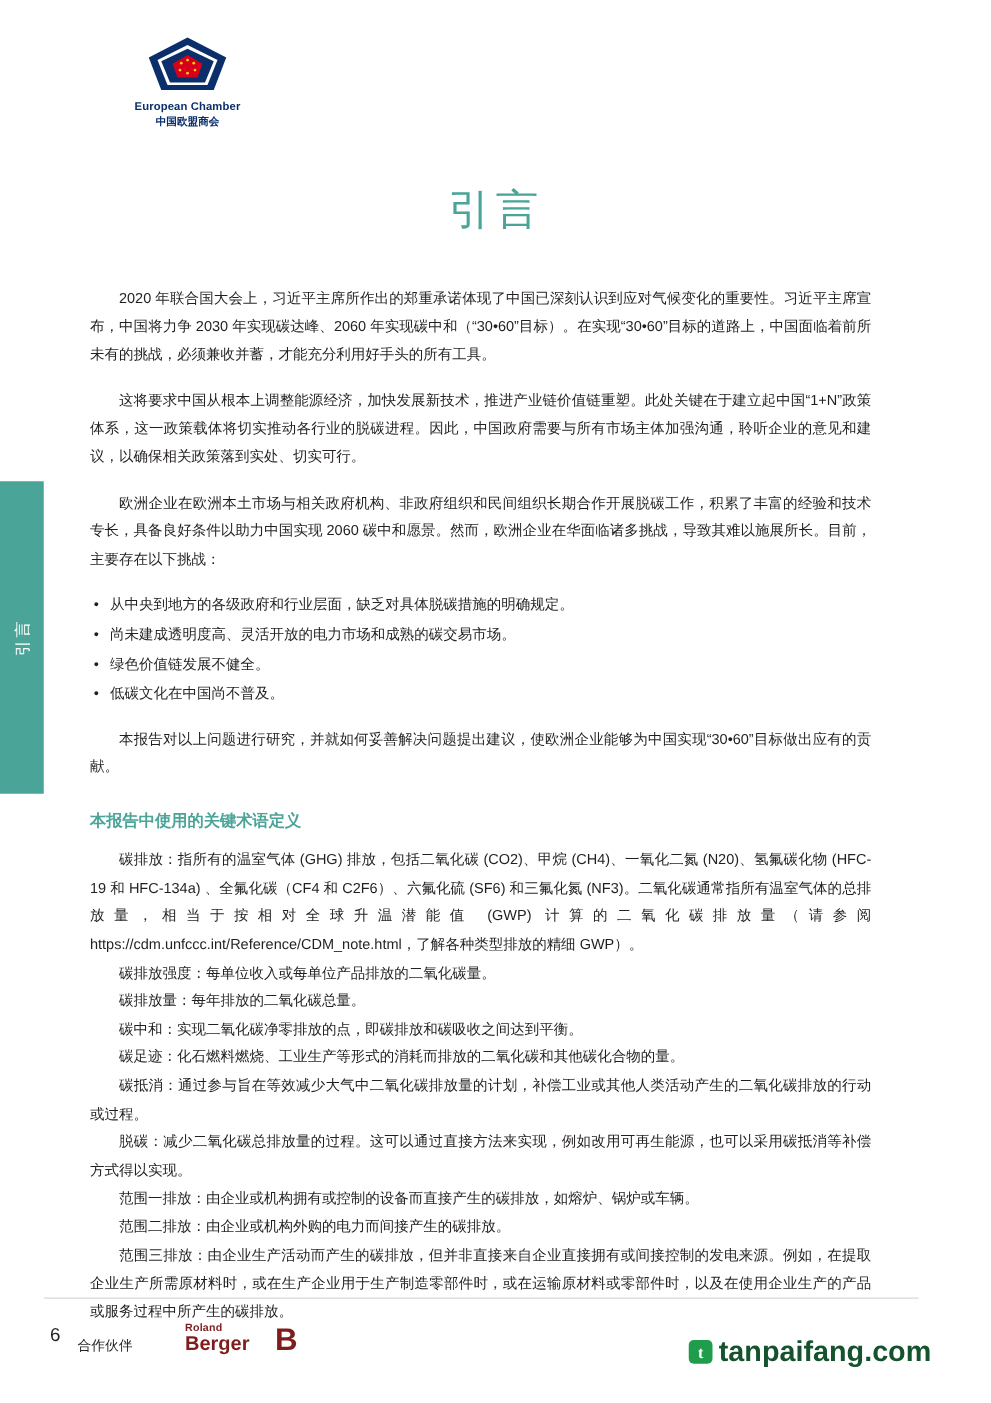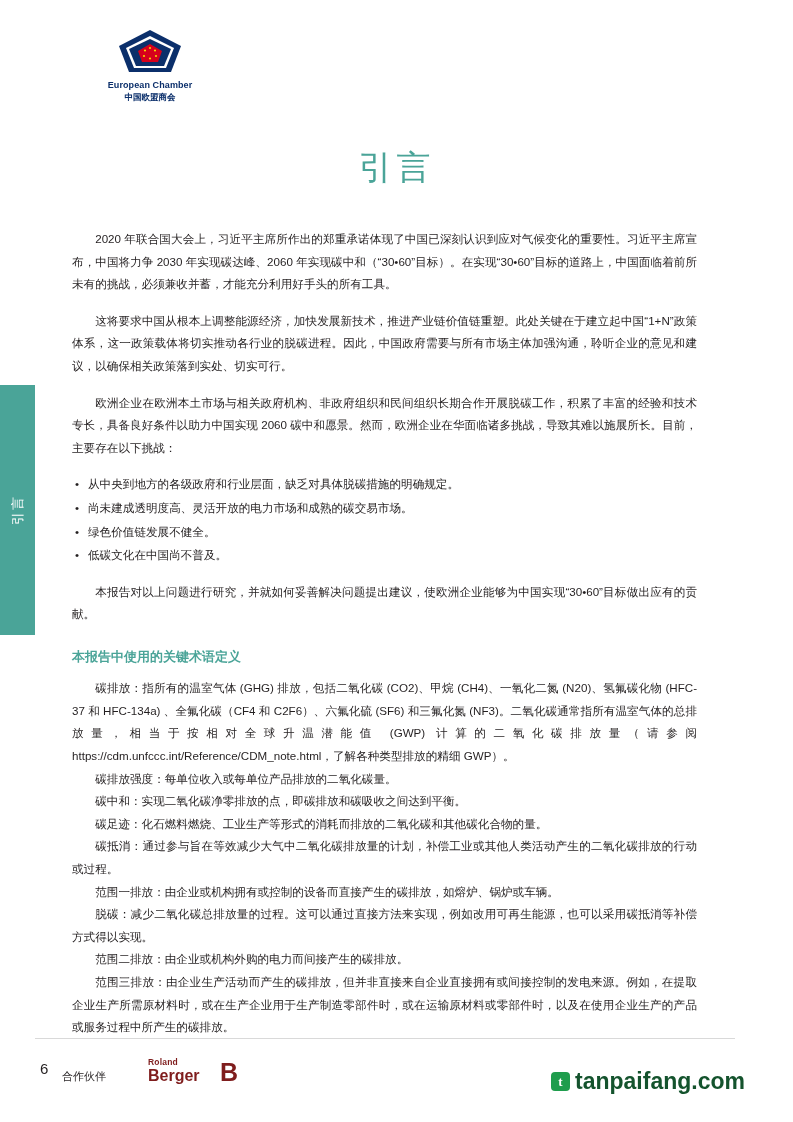--- a/index.html
+++ b/index.html
@@ -249,27 +249,28 @@
       <li>尚未建成透明度高、灵活开放的电力市场和成熟的碳交易市场。</li>
       <li>绿色价值链发展不健全。</li>
       <li>低碳文化在中国尚不普及。</li>
     </ul>
 
     <p>本报告对以上问题进行研究，并就如何妥善解决问题提出建议，使欧洲企业能够为中国实现“30•60”目标做出应有的贡献。</p>
 
     <div class="section-heading">本报告中使用的关键术语定义</div>
 
     <div class="defs">
-      <p><b>碳排放：</b><span>指所有的温室气体 (GHG) 排放，包括二氧化碳 (CO2)、甲烷 (CH4)、一氧化二氮 (N20)、氢氟碳化物 (HFC-37 和 HFC-134a) 、全氟化碳（CF4 和 C2F6）、六氟化硫 (SF6) 和三氟化氮 (NF3)。二氧化碳通常指所有温室气体的总排放量，相当于按相对全球升温潜能值 (GWP) 计算的二氧化碳排放量（请参阅 https://cdm.unfccc.int/Reference/CDM_note.html，了解各种类型排放的精细 GWP）。</span></p>
+      <p><b>碳排放：</b><span>指所有的温室气体 (GHG) 排放，包括二氧化碳 (CO2)、甲烷 (CH4)、一氧化二氮 (N20)、氢氟碳化物 (HFC-19 和 HFC-134a) 、全氟化碳（CF4 和 C2F6）、六氟化硫 (SF6) 和三氟化氮 (NF3)。二氧化碳通常指所有温室气体的总排放量，相当于按相对全球升温潜能值 (GWP) 计算的二氧化碳排放量（请参阅 https://cdm.unfccc.int/Reference/CDM_note.html，了解各种类型排放的精细 GWP）。</span></p>
       <p><b>碳排放强度：</b><span>每单位收入或每单位产品排放的二氧化碳量。</span></p>
+      <p><b>碳排放量：</b><span>每年排放的二氧化碳总量。</span></p>
       <p><b>碳中和：</b><span>实现二氧化碳净零排放的点，即碳排放和碳吸收之间达到平衡。</span></p>
       <p><b>碳足迹：</b><span>化石燃料燃烧、工业生产等形式的消耗而排放的二氧化碳和其他碳化合物的量。</span></p>
       <p><b>碳抵消：</b><span>通过参与旨在等效减少大气中二氧化碳排放量的计划，补偿工业或其他人类活动产生的二氧化碳排放的行动或过程。</span></p>
+      <p><b>脱碳：</b><span>减少二氧化碳总排放量的过程。这可以通过直接方法来实现，例如改用可再生能源，也可以采用碳抵消等补偿方式得以实现。</span></p>
       <p><b>范围一排放：</b><span>由企业或机构拥有或控制的设备而直接产生的碳排放，如熔炉、锅炉或车辆。</span></p>
-      <p><b>脱碳：</b><span>减少二氧化碳总排放量的过程。这可以通过直接方法来实现，例如改用可再生能源，也可以采用碳抵消等补偿方式得以实现。</span></p>
       <p><b>范围二排放：</b><span>由企业或机构外购的电力而间接产生的碳排放。</span></p>
       <p><b>范围三排放：</b><span>由企业生产活动而产生的碳排放，但并非直接来自企业直接拥有或间接控制的发电来源。例如，在提取企业生产所需原材料时，或在生产企业用于生产制造零部件时，或在运输原材料或零部件时，以及在使用企业生产的产品或服务过程中所产生的碳排放。</span></p>
     </div>
   </div>
 
   <div class="footer-rule"></div>
   <div class="page-num">6</div>
   <div class="partner-label">合作伙伴</div>
 
   <div class="rb-logo">

